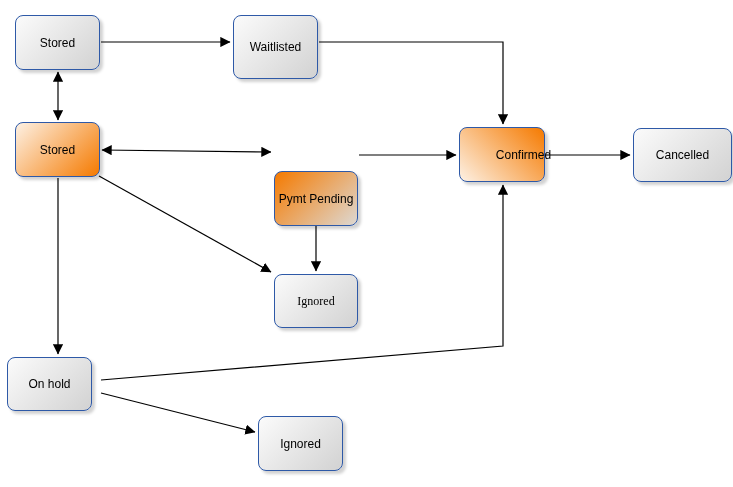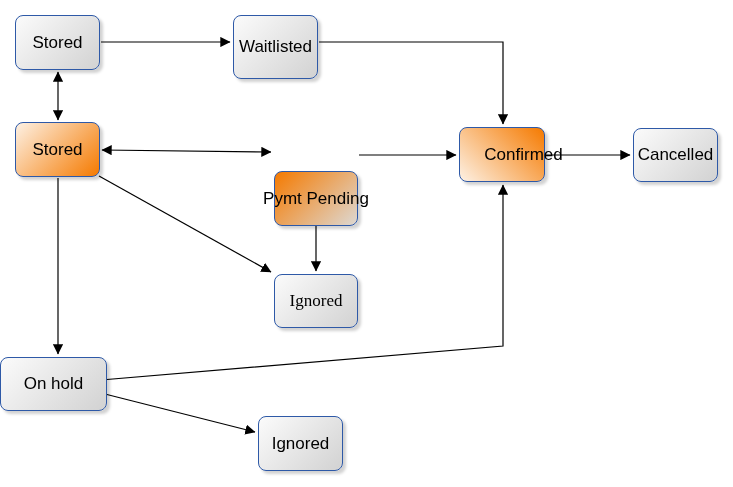--- a/index.html
+++ b/index.html
@@ -43,21 +43,21 @@
   }
   .node.orange-reverse {
     background: linear-gradient(135deg, var(--orange-dark) 0%, var(--gray-mid) 100%);
     margin-top: 44px;
   }
   .node.orange-right {
     background: linear-gradient(45deg, var(--orange-light) 0%, var(--orange-dark) 100%);
   }
   .node-label {
     color: var(--text, #000000);
-    font-size: 17px;
+    font-size: 12px;
     white-space: nowrap;
   }
 </style>
 </head>
 <body>
 
 <div id="canvas">
   <svg id="edge-layer" xmlns="http://www.w3.org/2000/svg" width="733" height="487" viewBox="0 0 733 487">
       <defs>
         <marker id="arrowhead" viewBox="0 0 10 10" refX="9.5" refY="5" markerWidth="8.5" markerHeight="8.5" orient="auto-start-reverse">
@@ -85,26 +85,26 @@
       </div>
       <div class="node orange" style="left: 15px; top: 122px; width: 85px; height: 55px;">
         <span class="node-label">Stored</span>
       </div>
       <div class="node orange-reverse" style="left: 274px; top: 127px; width: 84px; height: 55px;">
         <span class="node-label">Pymt Pending</span>
       </div>
       <div class="node orange-right" style="left: 459px; top: 127px; width: 86px; height: 55px; padding-left: 43px;">
         <span class="node-label">Confirmed</span>
       </div>
-      <div class="node gray" style="left: 633px; top: 128px; width: 85px; height: 54px;">
+      <div class="node gray" style="left: 633px; top: 128px; width: 99px; height: 54px;">
         <span class="node-label">Cancelled</span>
       </div>
       <div class="node gray" style="left: 274px; top: 274px; width: 84px; height: 54px; font-family: Liberation Serif, serif;">
         <span class="node-label">Ignored</span>
       </div>
-      <div class="node gray" style="left: 0; top: 357px; width: 107px; height: 54px;">
+      <div class="node gray" style="left: 7px; top: 357px; width: 85px; height: 54px;">
         <span class="node-label">On hold</span>
       </div>
       <div class="node gray" style="left: 258px; top: 416px; width: 85px; height: 55px;">
         <span class="node-label">Ignored</span>
       </div>
     </div>
 </div>
 
 </body></html>

